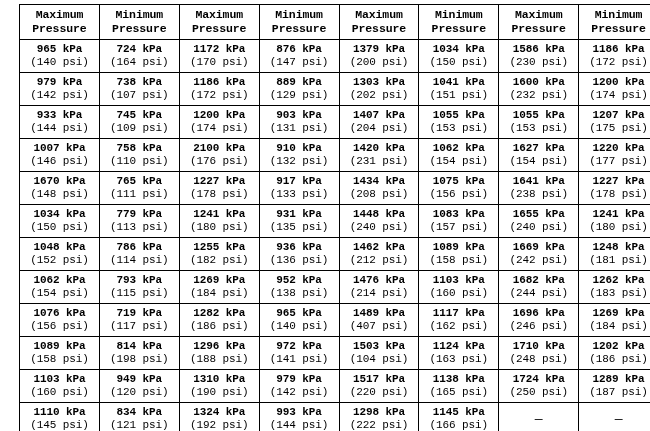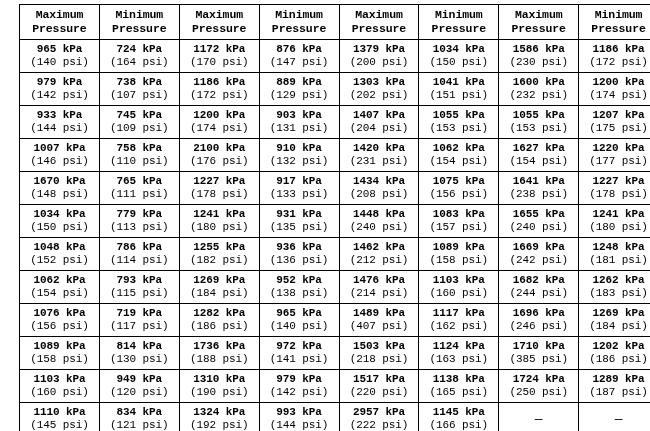--- a/index.html
+++ b/index.html
@@ -428,41 +428,41 @@
           </td>
       </tr>
 
       <tr>
         <td>
             <span class="main">1089 kPa</span>
             <span class="sub">(158 psi)</span>
           </td>
         <td>
             <span class="main">814 kPa</span>
-            <span class="sub">(130 psi)</span>
-          </td>
-        <td>
-            <span class="main">1736 kPa</span>
+            <span class="sub">(198 psi)</span>
+          </td>
+        <td>
+            <span class="main">1296 kPa</span>
             <span class="sub">(188 psi)</span>
           </td>
         <td>
             <span class="main">972 kPa</span>
             <span class="sub">(141 psi)</span>
           </td>
         <td>
             <span class="main">1503 kPa</span>
-            <span class="sub">(218 psi)</span>
+            <span class="sub">(104 psi)</span>
           </td>
         <td>
             <span class="main">1124 kPa</span>
             <span class="sub">(163 psi)</span>
           </td>
         <td>
             <span class="main">1710 kPa</span>
-            <span class="sub">(385 psi)</span>
+            <span class="sub">(248 psi)</span>
           </td>
         <td>
             <span class="main">1202 kPa</span>
             <span class="sub">(186 psi)</span>
           </td>
       </tr>
 
       <tr>
         <td>
             <span class="main">1103 kPa</span>
@@ -509,21 +509,21 @@
           </td>
         <td>
             <span class="main">1324 kPa</span>
             <span class="sub">(192 psi)</span>
           </td>
         <td>
             <span class="main">993 kPa</span>
             <span class="sub">(144 psi)</span>
           </td>
         <td>
-            <span class="main">2957 kPa</span>
+            <span class="main">1298 kPa</span>
             <span class="sub">(222 psi)</span>
           </td>
         <td>
             <span class="main">1145 kPa</span>
             <span class="sub">(166 psi)</span>
           </td>
         <td class="empty-cell">
             <span class="main">—</span>
             <span class="sub"></span>
           </td>

